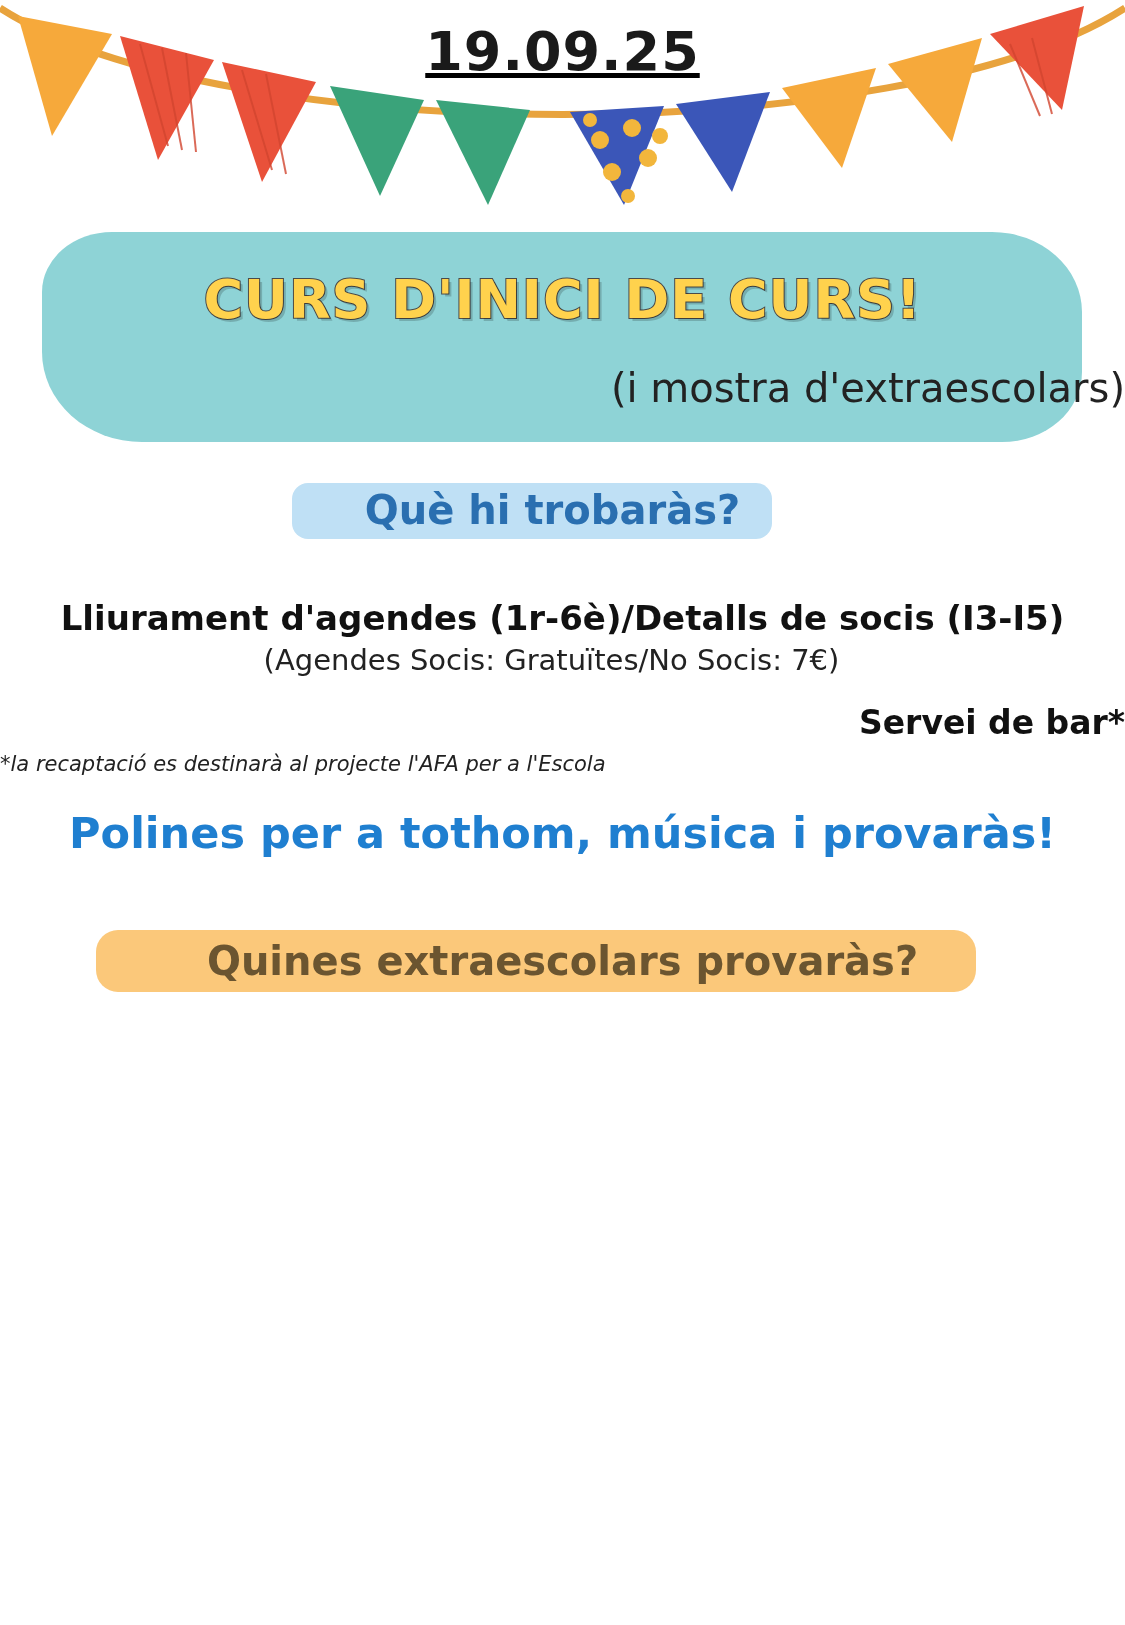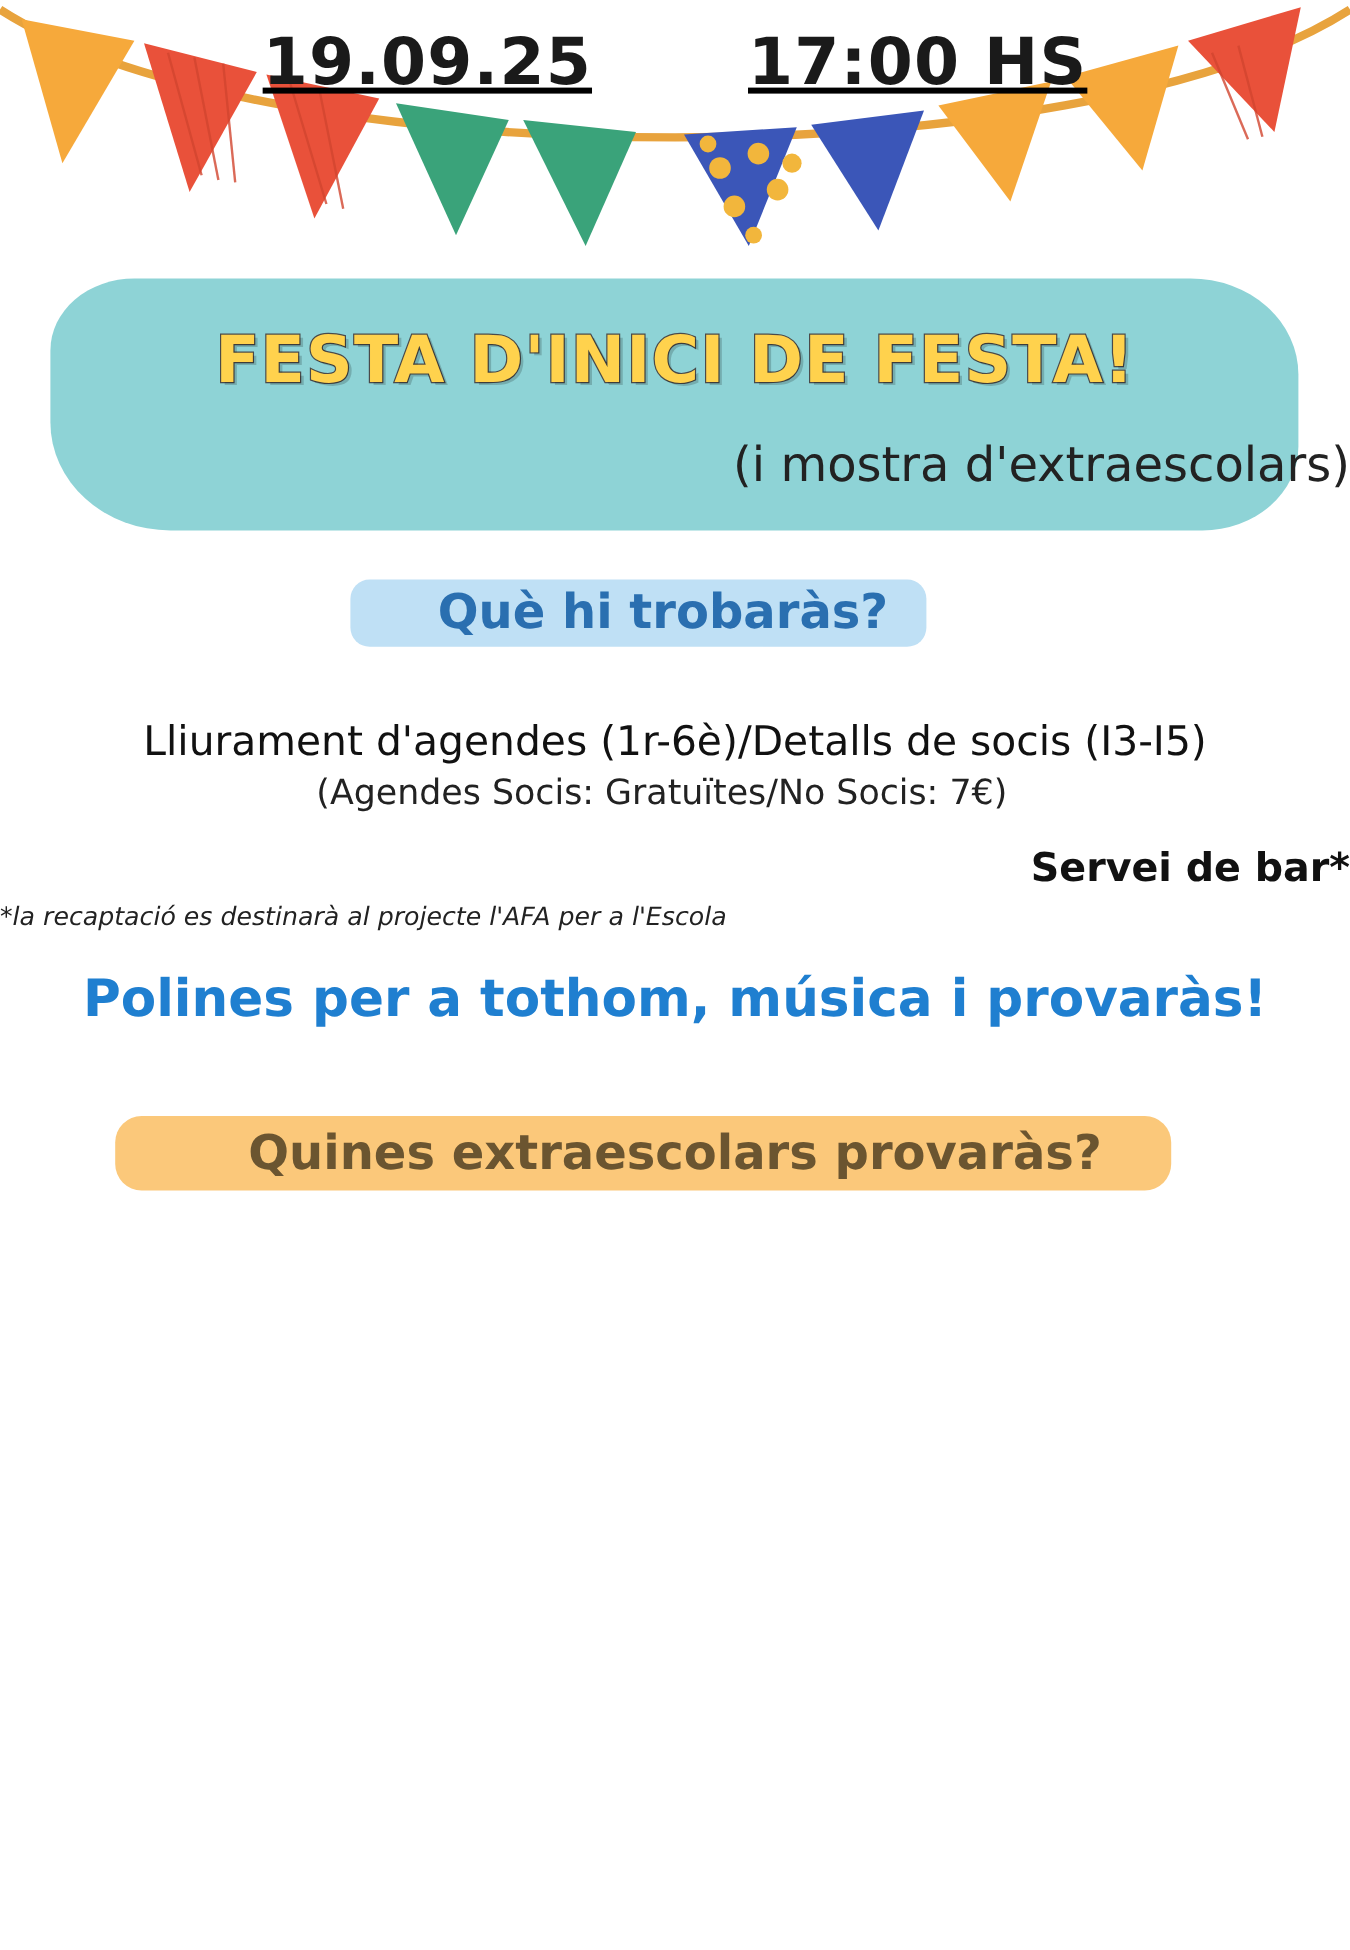--- a/index.html
+++ b/index.html
@@ -47,21 +47,21 @@
     position:absolute;left:292px;top:483px;width:480px;height:56px;
     background:#bfe0f5;border-radius:16px;
   }
   .pill-blue-text{
     position:absolute;left:0;top:487px;width:1105px;text-align:center;
     font-weight:bold;font-size:40px;color:#2a6fb0;
   }
 
   
   .l1{position:absolute;left:0;top:598px;width:1125px;text-align:center;
-      font-weight:normal;font-size:34px;color:#111;}
+      font-weight:bold;font-size:34px;color:#111;}
   .l2{position:absolute;left:0;top:643px;width:1103px;text-align:center;
       font-size:29px;color:#222;}
   .l3{position:absolute;left:0;top:703px;width:1125px;text-align:right;
       font-weight:bold;font-size:33px;color:#111;}
   .l4{position:absolute;left:0;top:752px;width:926px;text-align:left;
       font-size:21px;font-style:italic;color:#222;}
   .l5{position:absolute;left:0;top:808px;width:1125px;text-align:center;
       font-weight:bold;font-size:43px;color:#1f7fd0;}
 
   
@@ -114,25 +114,24 @@
         <circle cx="590" cy="120" r="7"></circle>
           <circle cx="660" cy="136" r="8"></circle>
         <circle cx="628" cy="196" r="7"></circle>
       </g>
     </g>
   </svg>
 </div>
 
 <div class="date-row">
   <span>19.09.25</span>
-  <span>17:00 HS</span>
 </div>
 
 <div class="title-blob"></div>
-<div class="title-main">FESTA D'INICI DE FESTA!</div>
+<div class="title-main">CURS D'INICI DE CURS!</div>
 <div class="title-sub">(i mostra d'extraescolars)</div>
 
 <div class="pill-blue"></div>
 <div class="pill-blue-text">Què hi trobaràs?</div>
 
 <div class="l1">Lliurament d'agendes (1r-6è)/Detalls de socis (I3-I5)</div>
 <div class="l2">(Agendes Socis: Gratuïtes/No Socis: 7€)</div>
 <div class="l3">Servei de bar*</div>
 <div class="l4">*la recaptació es destinarà al projecte l'AFA per a l'Escola</div>
 <div class="l5">Polines per a tothom, música i provaràs!</div>

